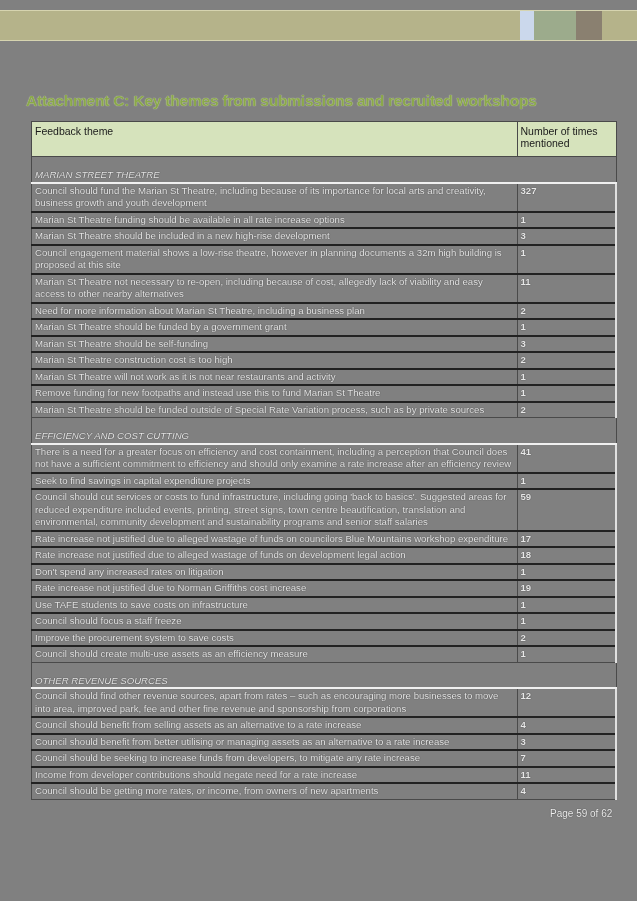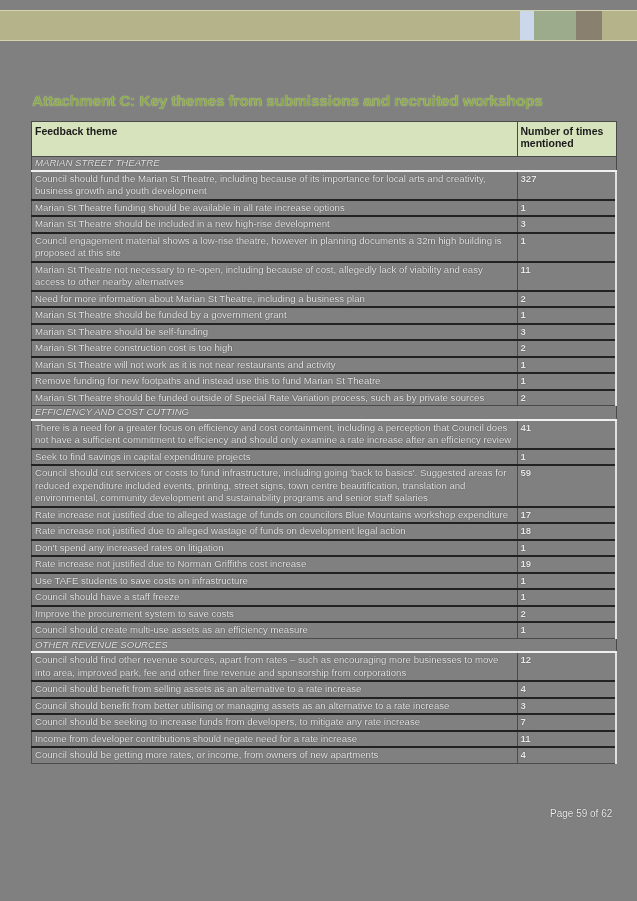--- a/index.html
+++ b/index.html
@@ -7,40 +7,40 @@
       width: 637px; height: 901px; background: #808080; position: relative; overflow: hidden;
       font-family: "Liberation Sans", sans-serif;
     }
     .top-band {
       position: absolute; left: 0; top: 10px; width: 637px; height: 31px;
       background: #b5b38a; border-top: 1px solid #d6d4b0; border-bottom: 1px solid #d6d4b0;
       box-sizing: border-box;
     }
     .band-swatch { position: absolute; top: 0; height: 100%; }
     .title {
-      position: absolute; left: 32px; top: 92px; font-size: 15.5px; font-weight: bold;
+      position: absolute; left: 26px; top: 92px; font-size: 15.5px; font-weight: bold;
       color: #8aa84a; letter-spacing: -0.2px;
       text-shadow: 0 0 1px #e8f0d0;
     }
     table.themes {
       position: absolute; left: 31px; top: 121px; width: 586px;
       border-collapse: collapse; font-size: 9.6px; color: #e8e8e8;
       text-shadow: 0 0 1px #222;
     }
     table.themes td, table.themes th {
       border: 1px solid #4a4a4a; padding: 1px 3px 1px 3px; vertical-align: top;
       line-height: 12.5px; text-align: left;
     }
     table.themes th {
-      background: #d6e3bc; color: #1a1a1a; font-weight: bold; font-size: 10.5px;
+      background: #d6e3bc; color: #1a1a1a; font-weight: normal; font-size: 10.5px;
       text-shadow: none; height: 30px; padding-top: 3px; line-height: 12px;
     }
     th.col-count { width: 92px; }
     tr.section td {
-      font-style: italic; border-bottom: 2px solid #f0f0f0; padding-top: 0; padding-bottom: 0;
+      font-style: italic; border-bottom: 2px solid #f0f0f0; padding-top: 12px; padding-bottom: 0;
     }
     tr.row td { border-top: 2px solid #222; }
     tr.row td.count { border-right: 2px solid #e0e0e0; font-weight: bold; }
     .page-num {
       position: absolute; left: 550px; top: 808px; font-size: 10px; color: #f0f0f0;
       text-shadow: 0 0 1px #222;
     }
   </style>
 </head>
 <body>
@@ -141,21 +141,21 @@
       </tr>
       <tr class="row">
         <td>Rate increase not justified due to Norman Griffiths cost increase</td>
         <td class="count">19</td>
       </tr>
       <tr class="row">
         <td>Use TAFE students to save costs on infrastructure</td>
         <td class="count">1</td>
       </tr>
       <tr class="row">
-        <td>Council should have a staff freeze</td>
+        <td>Council should focus a staff freeze</td>
         <td class="count">1</td>
       </tr>
       <tr class="row">
         <td>Improve the procurement system to save costs</td>
         <td class="count">2</td>
       </tr>
       <tr class="row">
         <td>Council should create multi-use assets as an efficiency measure</td>
         <td class="count">1</td>
       </tr>

